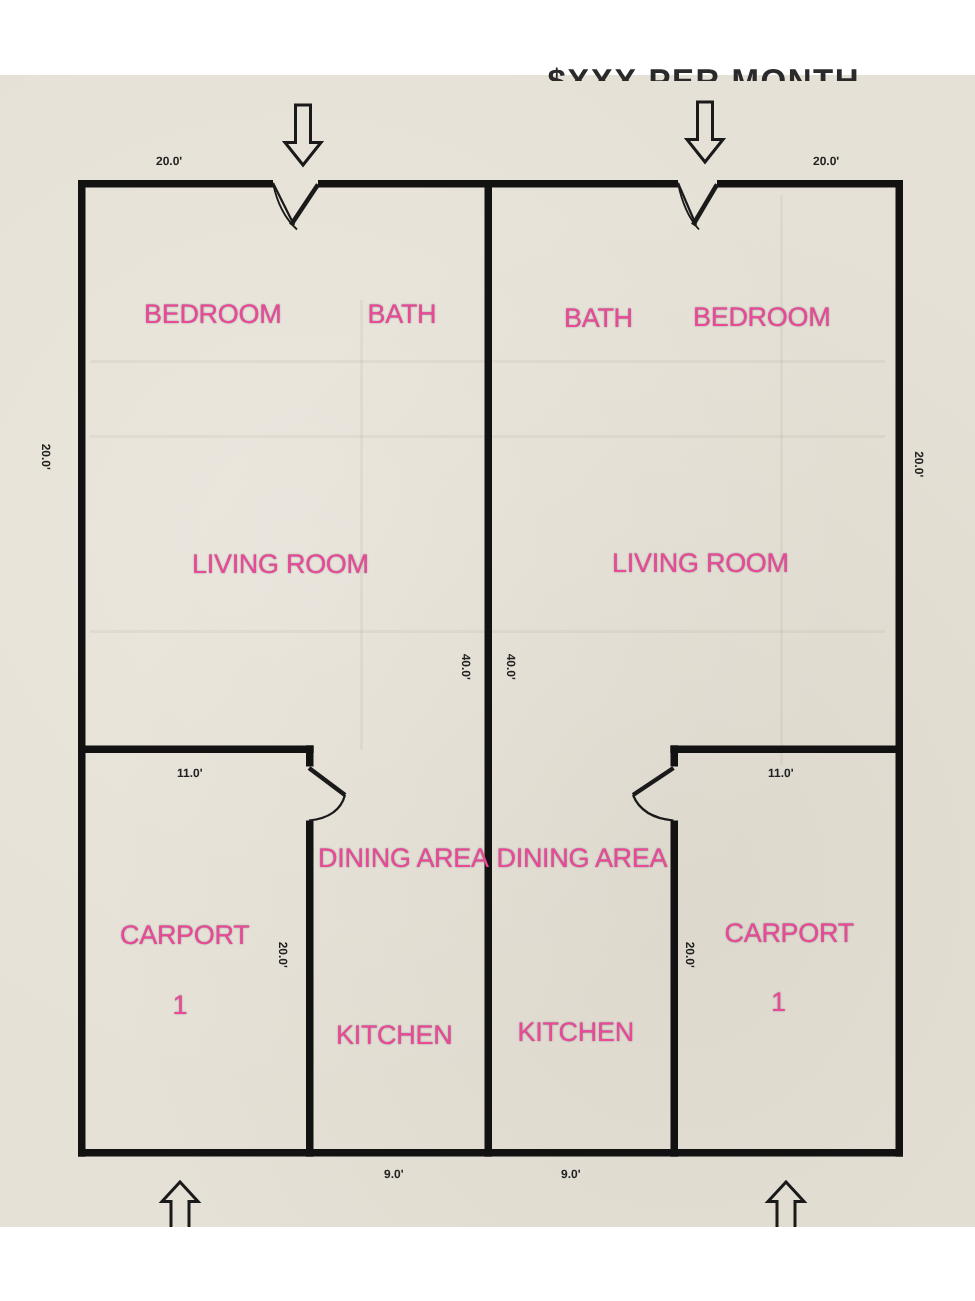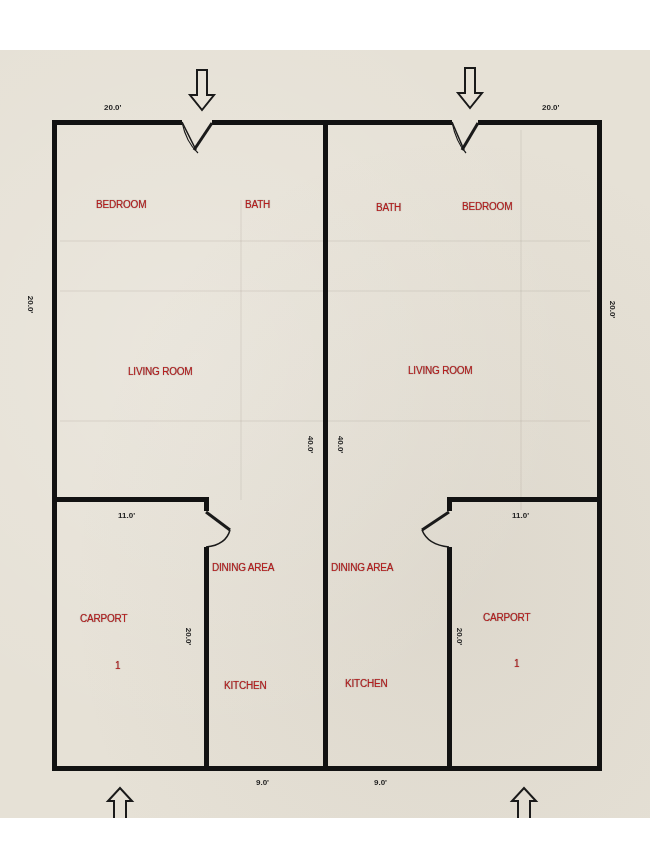--- a/index.html
+++ b/index.html
@@ -42,22 +42,22 @@
       font-size: 22px;
       font-weight: bold;
       color: #2a2a2a;
       letter-spacing: 1px;
       line-height: 36px;
       white-space: nowrap;
     }
     .wall { position: absolute; background: #121212; }
     .label {
       position: absolute;
-      font-size: 10px;
-      color: #b91c1c;
+      font-size: 18px;
+      color: #ec4899;
       letter-spacing: -0.2px;
       white-space: nowrap;
       text-shadow: 0 0 1px rgba(40,40,40,0.6);
     }
     .dim {
       position: absolute;
       font-size: 8px;
       font-weight: bold;
       color: #222;
       white-space: nowrap;
@@ -72,20 +72,21 @@
 
   <div class="paper">
 
     <div class="ghost-line" style="left:60px;top:190px;width:530px;height:2px;"></div>
     <div class="ghost-line" style="left:60px;top:240px;width:530px;height:2px;"></div>
     <div class="ghost-line" style="left:60px;top:370px;width:530px;height:2px;"></div>
     <div class="ghost-line" style="left:240px;top:150px;width:2px;height:300px;"></div>
     <div class="ghost-line" style="left:520px;top:80px;width:2px;height:380px;"></div>
   </div>
 
+  <div class="header-cut">$XXX PER MONTH</div>
 
   <div class="wall" style="left:52px;top:120px;width:130px;height:5px;"></div>
   <div class="wall" style="left:212px;top:120px;width:240px;height:5px;"></div>
   <div class="wall" style="left:478px;top:120px;width:124px;height:5px;"></div>
 
   <div class="wall" style="left:52px;top:120px;width:5px;height:651px;"></div>
   <div class="wall" style="left:597px;top:120px;width:5px;height:651px;"></div>
 
   <div class="wall" style="left:52px;top:766px;width:550px;height:5px;"></div>
 

